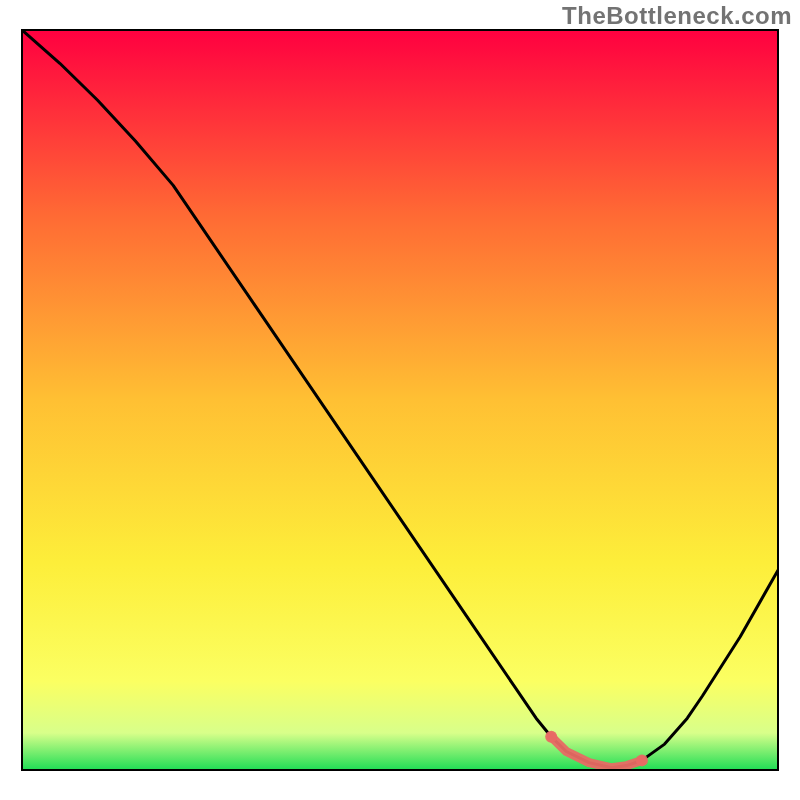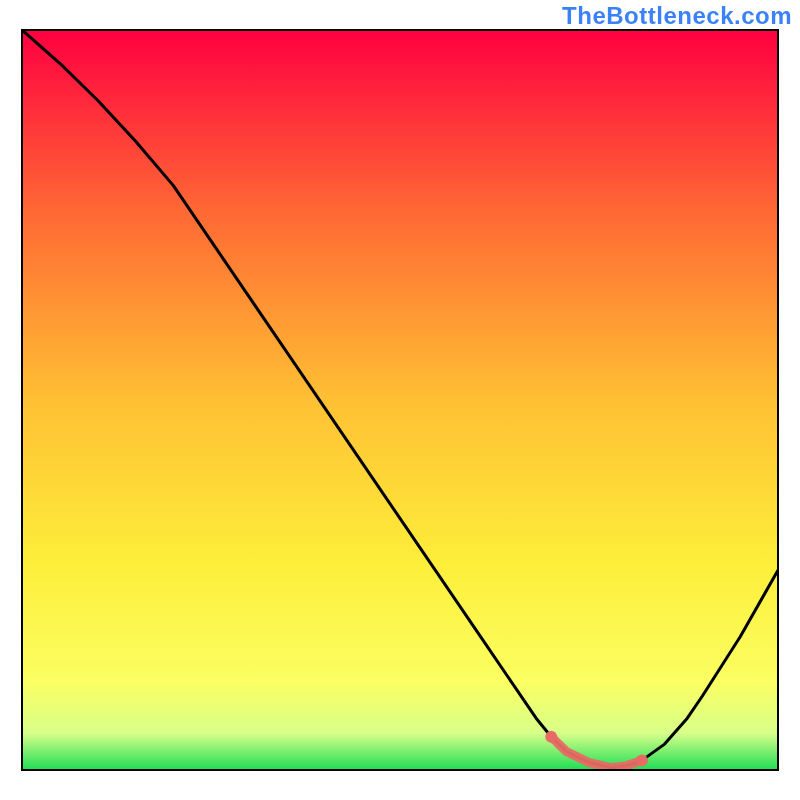--- a/index.html
+++ b/index.html
@@ -13,21 +13,21 @@
   }
   .container {
     position: relative;
     width: 800px;
     height: 800px;
   }
   .watermark {
     position: absolute;
     top: 2px;
     right: 8px;
-    color: #3b82f6;
+    color: #737373;
     font-size: 24px;
     font-weight: 600;
     letter-spacing: 0.5px;
     z-index: 10;
   }
   svg.plot {
     position: absolute;
     left: 0;
     top: 0;
     width: 800px;

